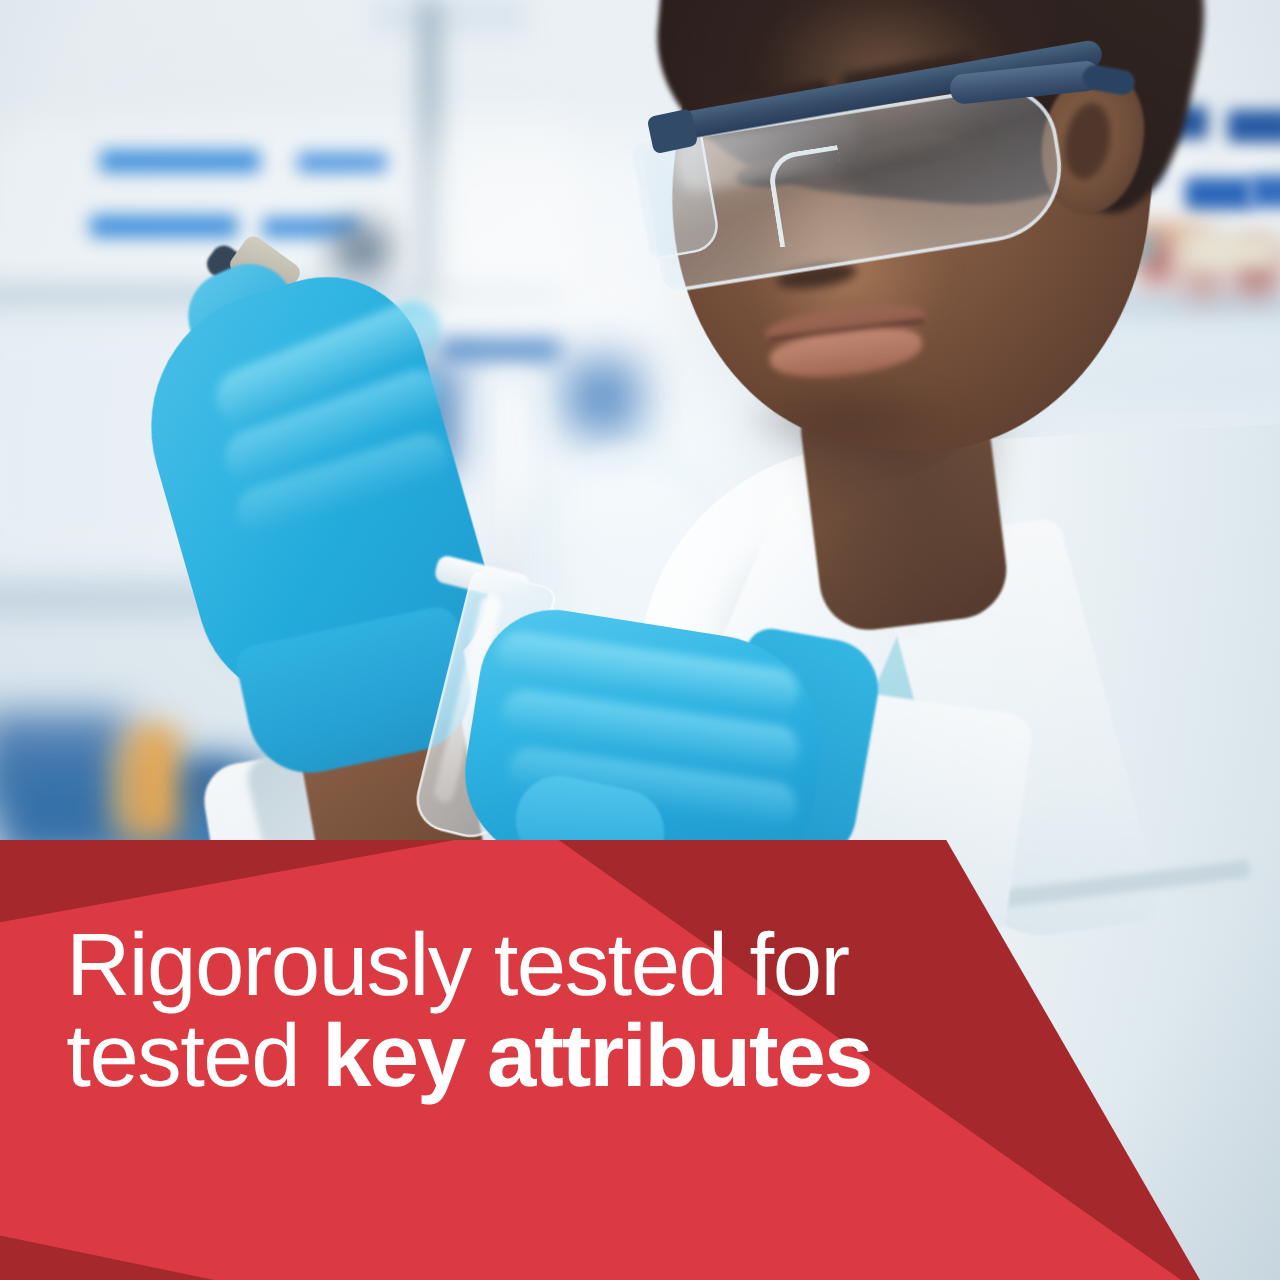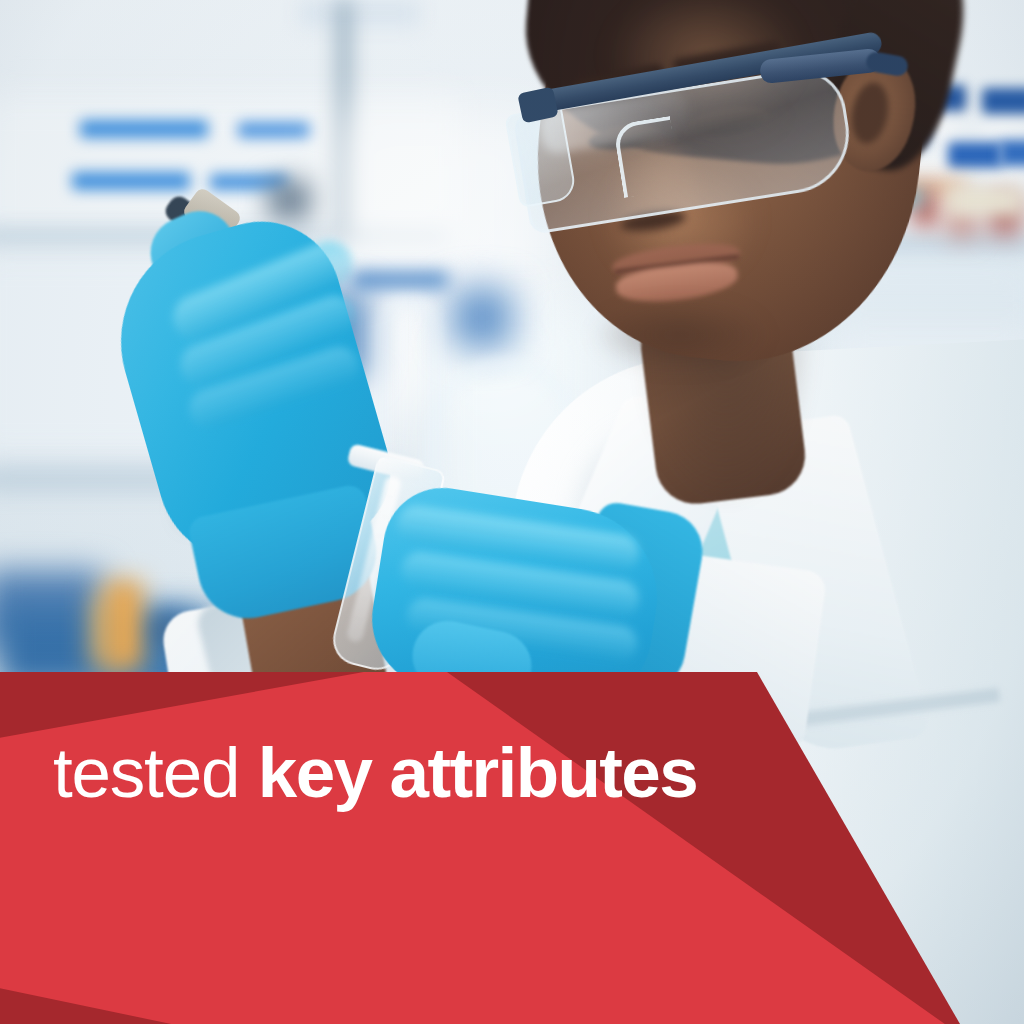--- a/index.html
+++ b/index.html
@@ -706,16 +706,17 @@
         <polygon points="-40,740 430,660 1024,1080 -40,1080" fill="#DC3A42"></polygon>
 
         <polygon points="-40,980 200,1030 -40,1030" fill="#A5282D"></polygon>
 
         <polygon points="-40,660 430,660 -40,745" fill="#A5282D"></polygon>
       </g>
     </svg>
   </div>
 
   <div class="banner-text">
+    <div class="headline">Rigorously tested for</div>
     <div class="headline"><span>tested </span><span class="strong">key attributes</span></div>
   </div>
 
 </div>
 
 </body></html>

